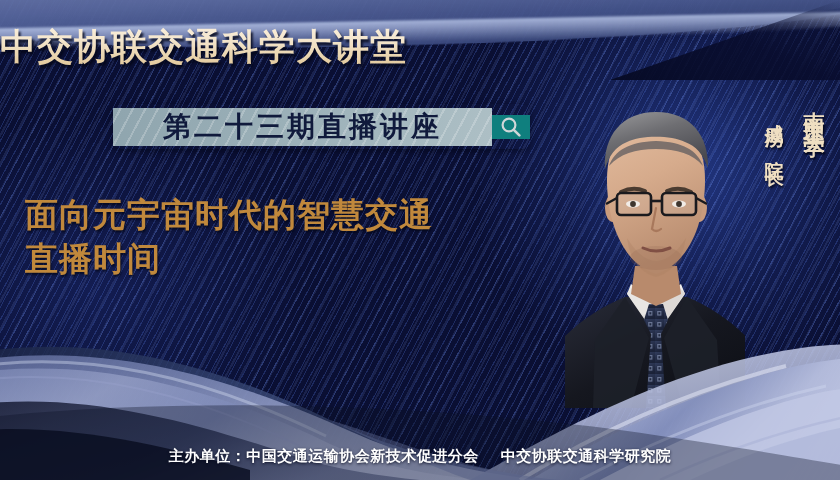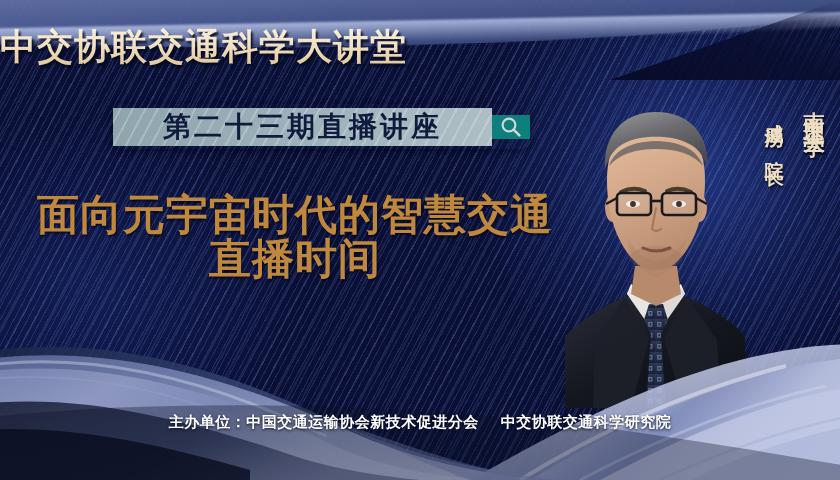--- a/index.html
+++ b/index.html
@@ -196,22 +196,22 @@
     align-items: center;
     justify-content: center;
   }
 
   
   .headline {
     position: absolute;
     left: 25px;
     top: 193px;
     width: 540px;
-    text-align: center;
-    font-size: 42px;
+    text-align: left;
+    font-size: 33px;
     line-height: 44px;
     font-weight: bold;
     color: #c0883c;
     letter-spacing: 1px;
     text-shadow: 1px 2px 2px rgba(3,6,24,0.75);
   }
 
   
   .time-pill {
     position: absolute;
@@ -276,21 +276,21 @@
     width: 180px;
     height: 320px;
     overflow: hidden;
   }
   .portrait-wrap svg { display: block; }
 
   
   .footer {
     position: absolute;
     left: 0;
-    top: 413px;
+    top: 447px;
     width: 840px;
     text-align: center;
     font-size: 15px;
     font-weight: bold;
     color: #ffffff;
     letter-spacing: 0.5px;
     text-shadow: 0 1px 3px rgba(4,8,28,0.9);
     white-space: nowrap;
   }
   .footer .gap { display: inline-block; width: 22px; }

